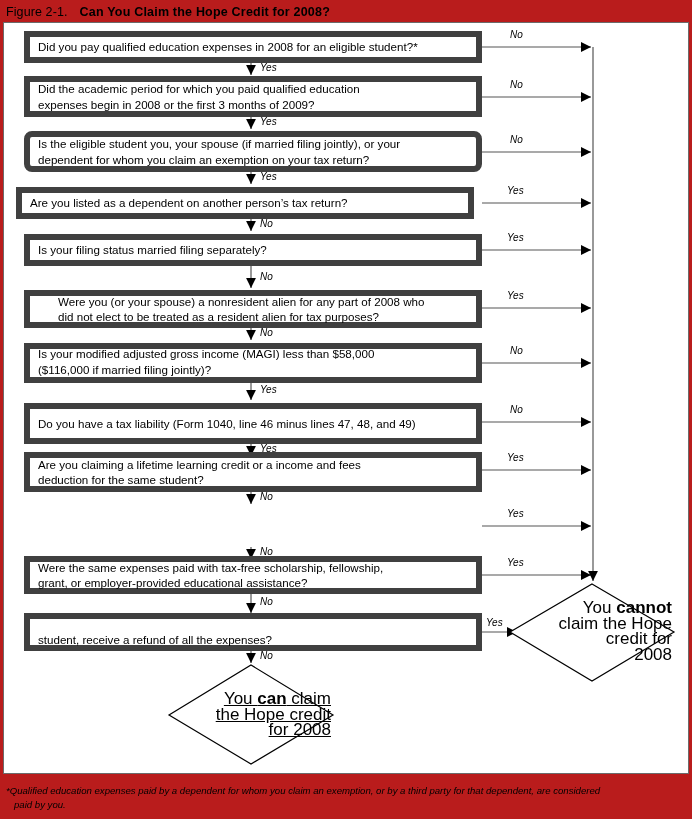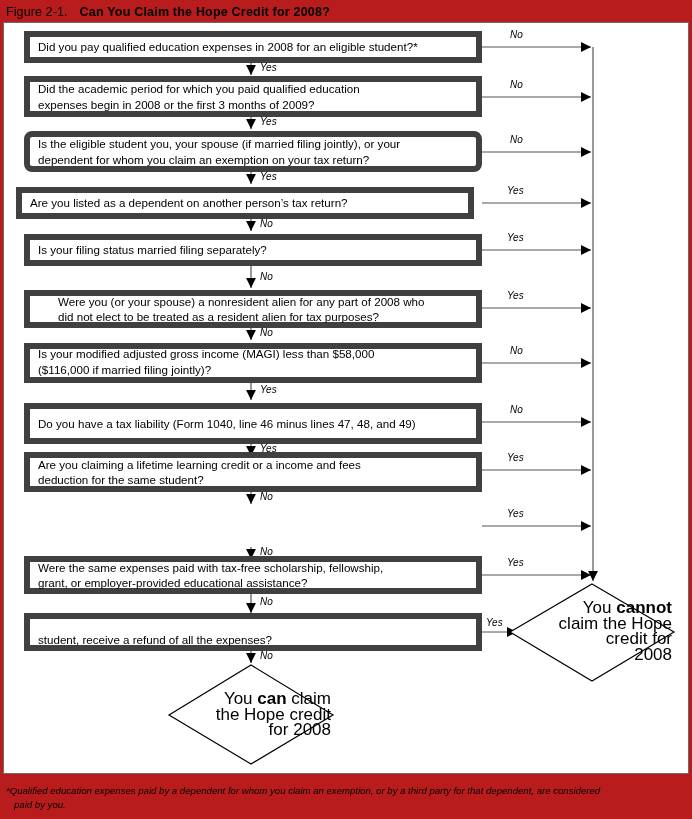--- a/index.html
+++ b/index.html
@@ -243,21 +243,21 @@
   <span class="elabel" style="left:507px; top:557px;">Yes</span>
   <span class="elabel" style="left:486px; top:617px;">Yes</span>
 
   <div class="diamond-text" style="left:512px; top:600px; width:160px;">
     <span id="cannot-l1">You <b>cannot</b></span><br>
     <span id="cannot-l2">claim the Hope</span><br>
     <span id="cannot-l3">credit for</span><br>
     <span id="cannot-l4">2008</span>
   </div>
 
-  <div class="diamond-text" style="left:171px; top:691px; width:160px;">
+  <div class="diamond-text" style="left:171px; top:691px; width:160px;text-decoration:underline;">
     <span id="can-l1">You <b>can</b> claim</span><br>
     <span id="can-l2">the Hope credit</span><br>
     <span id="can-l3">for 2008</span>
   </div>
 
   <div id="footnote">
     <span>*Qualified education expenses paid by a dependent for whom you claim an exemption, or by a third party for that dependent, are considered</span>
     <span class="fn-line2">paid by you.</span>
   </div>
 

